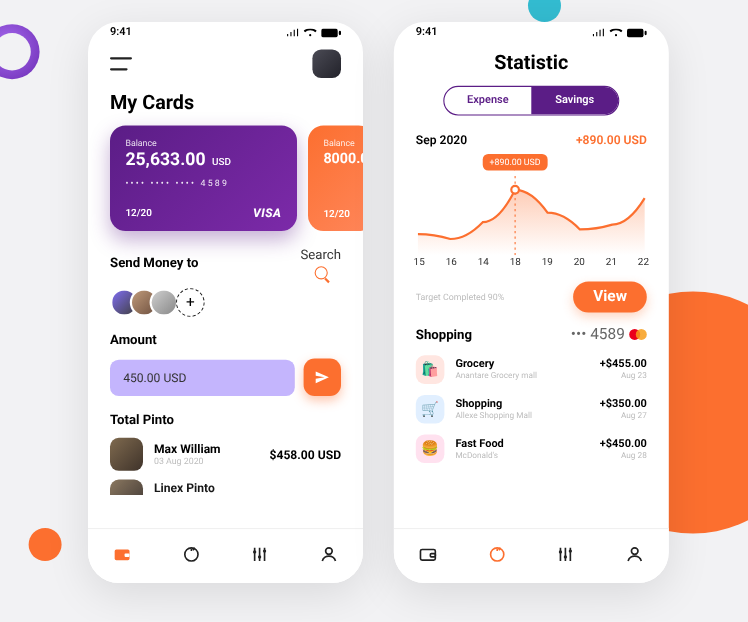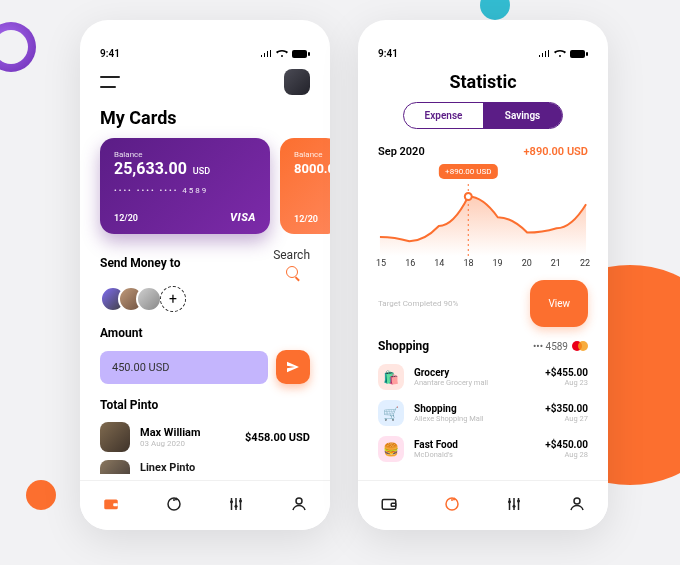--- a/index.html
+++ b/index.html
@@ -4,21 +4,21 @@
 <style>
   * { box-sizing: border-box; margin: 0; padding: 0; font-family: -apple-system, BlinkMacSystemFont, 'Segoe UI', Roboto, Helvetica, Arial, sans-serif; }
   body { width: 680px; height: 565px; background: #f2f2f4; position: relative; overflow: hidden; }
   .blob-purple { position:absolute; width:50px; height:50px; border-radius:50%; background: radial-gradient(circle at 40% 40%, #a96cf0 0%, #6b2bb3 100%); top: 22px; left: -14px; }
   .blob-white-inside { position:absolute; width:34px; height:34px; border-radius:50%; background:#f2f2f4; top:30px; left:-6px; }
   .blob-teal { position:absolute; width:30px; height:30px; border-radius:50%; background:#33bcd1; top:-10px; left:480px; }
   .blob-orange { position:absolute; width:30px; height:30px; border-radius:50%; background:#fc6f2f; bottom:55px; left:26px; }
   .big-orange { position:absolute; width:220px; height:220px; border-radius:50%; background:#fc6f2f; top:265px; right:-60px; }
   .stage { position:absolute; top:20px; left:80px; display:flex; gap:28px; }
   .phone { width:250px; height:510px; background:#ffffff; border-radius:28px; box-shadow: 0 10px 40px rgba(0,0,0,.1); overflow:hidden; display:flex; flex-direction:column; position:relative; }
-  .statusbar { display:flex; justify-content:space-between; align-items:center; padding: 28px 20px 6px; font-size:10px; font-weight:600; }
+  .statusbar { display:flex; justify-content:space-between; align-items:center; padding: 4px 20px 6px; font-size:10px; font-weight:600; }
   .status-right { display:flex; align-items:center; gap:4px; }
   .topbar { display:flex; justify-content:space-between; align-items:center; padding: 4px 20px 8px; }
   .hamburger { width:20px; height:12px; display:flex; flex-direction:column; justify-content:space-between; }
   .hamburger span { height:2px; background:#222; border-radius:1px; }
   .hamburger span:nth-child(1){ width:100%; }
   .hamburger span:nth-child(2){ width:80%; }
   .avatar { width:26px; height:26px; border-radius:8px; background:linear-gradient(135deg,#4b4b55,#22222a); }
   .h1 { font-size:18px; font-weight:700; padding:4px 20px 10px; }
   .cards-row { display:flex; gap:10px; padding:0 0 0 20px; }
   .ccard { border-radius:14px; padding:12px 14px; color:#fff; position:relative; flex:0 0 auto; }
@@ -58,23 +58,23 @@
   .segment .seg.active { background:#5b1d86; color:#fff; }
   .segment .seg:not(.active) { color:#5b1d86; }
   .stat-head { display:flex; justify-content:space-between; padding:4px 20px 6px; font-size:11px; }
   .stat-head .delta { color:#fc6f2f; font-weight:600; }
   .chart-box { height:92px; position:relative; margin:0 16px 2px; }
   .chart-tip { position:absolute; top:0; left:40%; transform:translateX(-50%); background:#fc6f2f; color:#fff; font-size:8px; padding:3px 6px; border-radius:5px; white-space:nowrap; }
   .chart-tip::after { content:""; position:absolute; bottom:-4px; left:50%; transform:translateX(-50%); border:4px solid transparent; border-top-color:#fc6f2f; }
   .xlabels { display:flex; justify-content:space-between; padding:0 18px 8px; font-size:9px; color:#333; }
   .target-row { display:flex; justify-content:space-between; align-items:center; padding:4px 20px 8px; }
   .target-text { font-size:8px; color:#bcbcbc; }
-  .view-btn { background:#fc6f2f; color:#fff; border:none; border-radius:14px; font-size:10px; padding:18px 18px; font-weight:400; box-shadow:0 4px 10px rgba(252,111,47,.3); }
+  .view-btn { background:#fc6f2f; color:#fff; border:none; border-radius:14px; font-size:14px; padding:6px 18px; font-weight:700; box-shadow:0 4px 10px rgba(252,111,47,.3); }
   .history-head { display:flex; justify-content:space-between; align-items:center; padding:4px 20px 6px; }
-  .history-head .nums { font-size:10px; color:#666; display:flex; align-items:center; gap:4px; }
+  .history-head .nums { font-size:14px; color:#666; display:flex; align-items:center; gap:4px; }
   .mc { display:inline-flex; }
   .mc span { width:10px; height:10px; border-radius:50%; }
   .mc span:first-child { background:#eb001b; }
   .mc span:last-child { background:#f79e1b; margin-left:-4px; opacity:.85; }
   .hist-item { display:flex; align-items:center; padding:5px 20px; gap:10px; }
   .hist-icon { width:26px; height:26px; border-radius:8px; display:flex; align-items:center; justify-content:center; font-size:13px; }
   .hist-icon.g { background:#ffe6e1; }
   .hist-icon.s { background:#e1efff; }
   .hist-icon.f { background:#ffe1ef; }
   .hist-meta { flex:1; }

